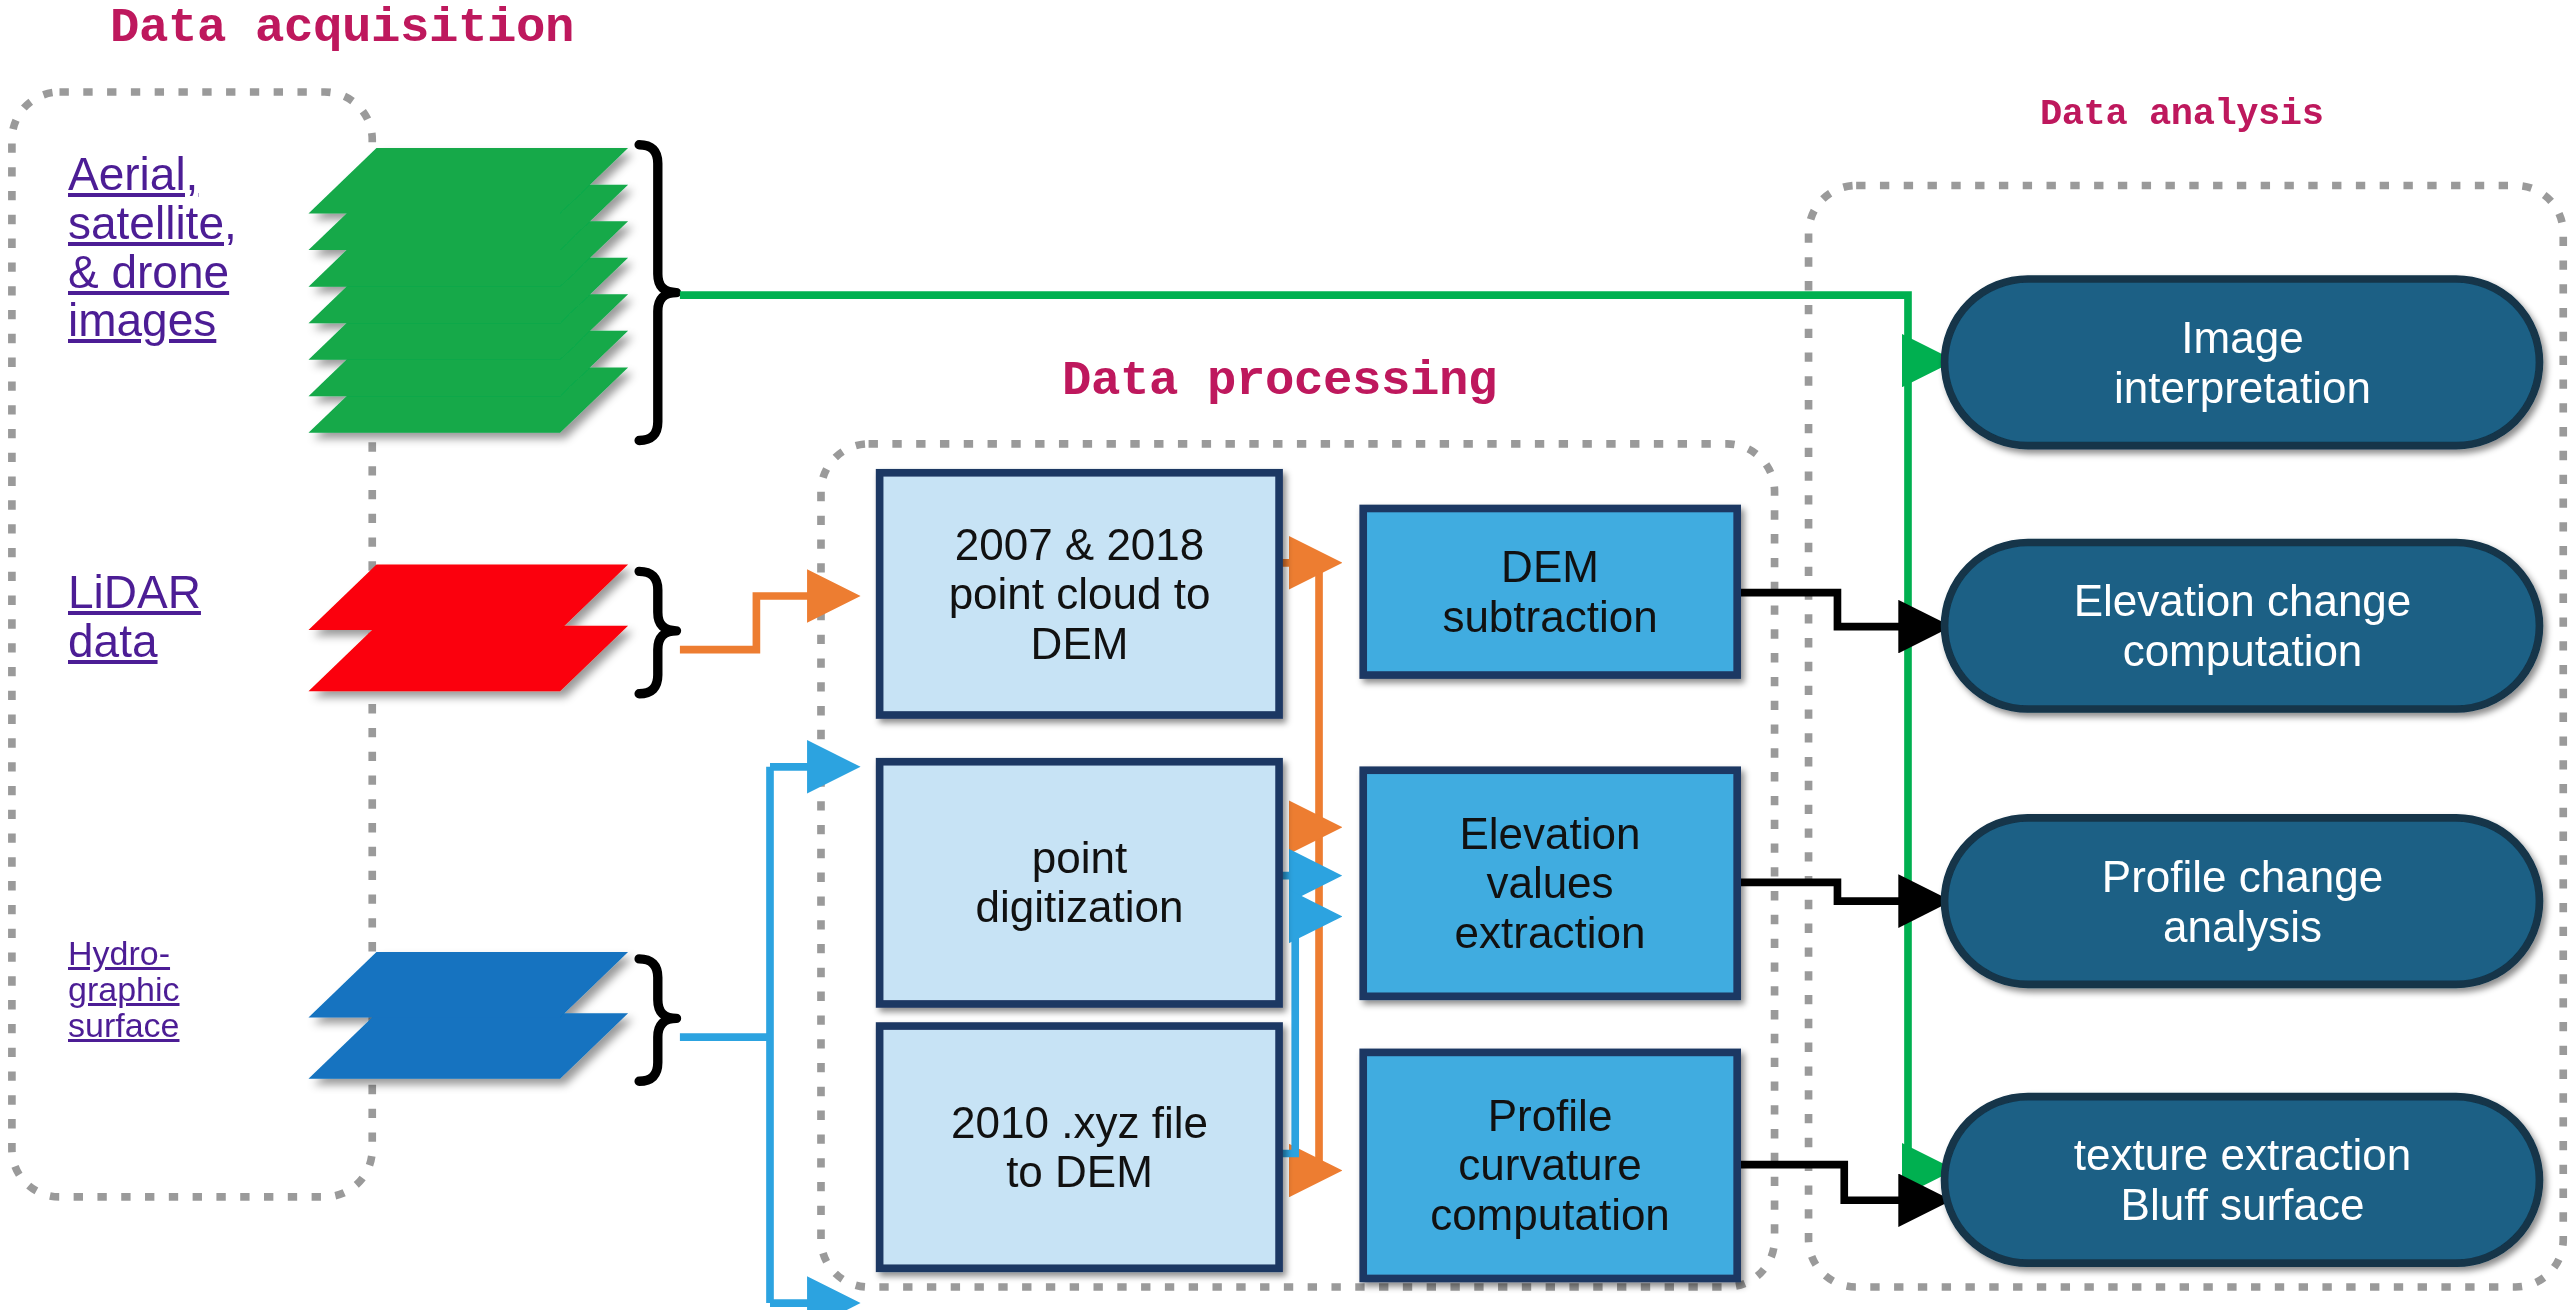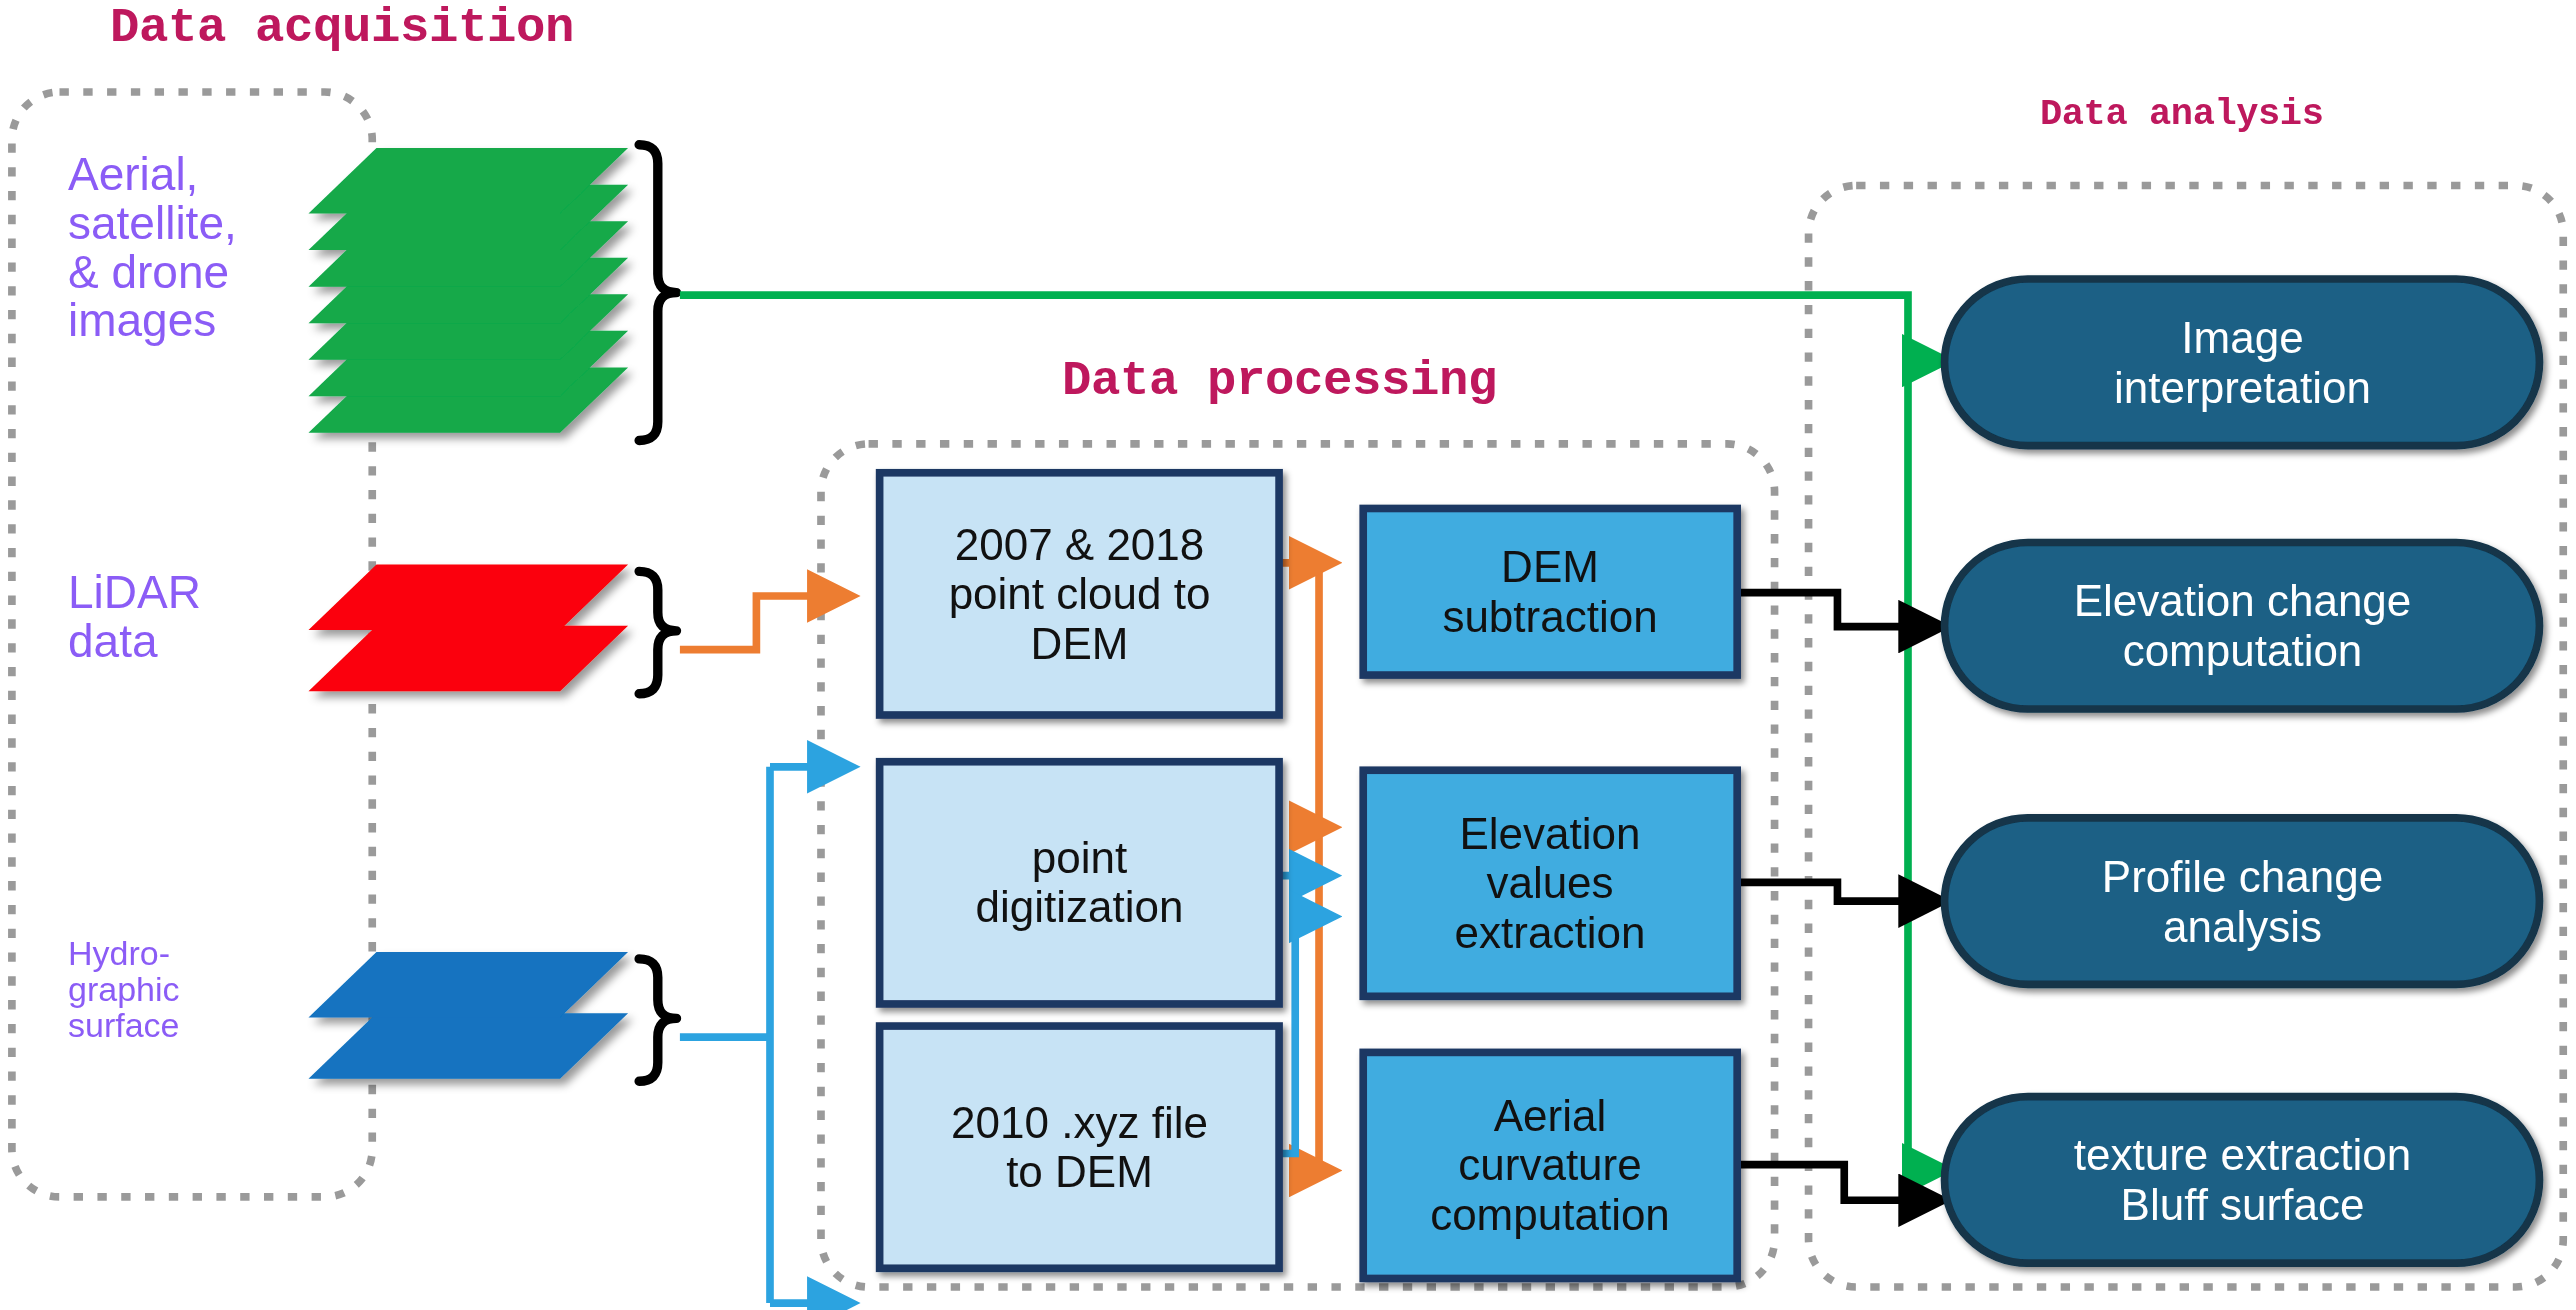--- a/index.html
+++ b/index.html
@@ -2,21 +2,21 @@
 <html style="font-size:13.6px"><head>
 <meta charset="utf-8">
 <style>
   html,body{margin:0;padding:0;background:#ffffff;}
   body{width:2576px;height:1311px;position:relative;overflow:hidden;
        font-family:"Liberation Sans","DejaVu Sans",sans-serif;}
   #stage{position:absolute;left:0;top:0;width:2576px;height:1311px;}
   svg#canvas{position:absolute;left:0;top:0;width:2576px;height:1311px;}
   .panel-title{position:absolute;font-weight:bold;color:#be185d;
                white-space:nowrap;letter-spacing:-0.4px;font-family:Liberation Mono, monospace;}
-  .src-label{position:absolute;color:#8b5cf6;line-height:1.06;}
+  .src-label{position:absolute;color:#4c1d95;line-height:1.06;text-decoration:underline;}
   .node-text{position:absolute;display:flex;align-items:center;
              justify-content:flex-end;text-align:center;line-height:1.12;
              color:#111;}
   .node-text.light{color:#ffffff;}
 </style>
 </head>
 <body>
 
 <div id="stage">
 
@@ -201,21 +201,21 @@
   <div class="node-text" style="left:1363px;top:770px;width:374px;height:226px;font-size:44px;">
       <div style="width: 100%;">
         <div>Elevation</div>
         <div>values</div>
         <div>extraction</div>
       </div>
     </div>
 
   <div class="node-text" style="left:1363px;top:1052px;width:374px;height:226px;font-size:44px;">
       <div style="width: 100%;">
-        <div>Aerial</div>
+        <div>Profile</div>
         <div>curvature</div>
         <div>computation</div>
       </div>
     </div>
 
   <div class="node-text light" style="left:1945px;top:279px;width:595px;height:167px;font-size:44px;">
       <div style="width: 100%;">
         <div>Image</div>
         <div>interpretation</div>
       </div>

